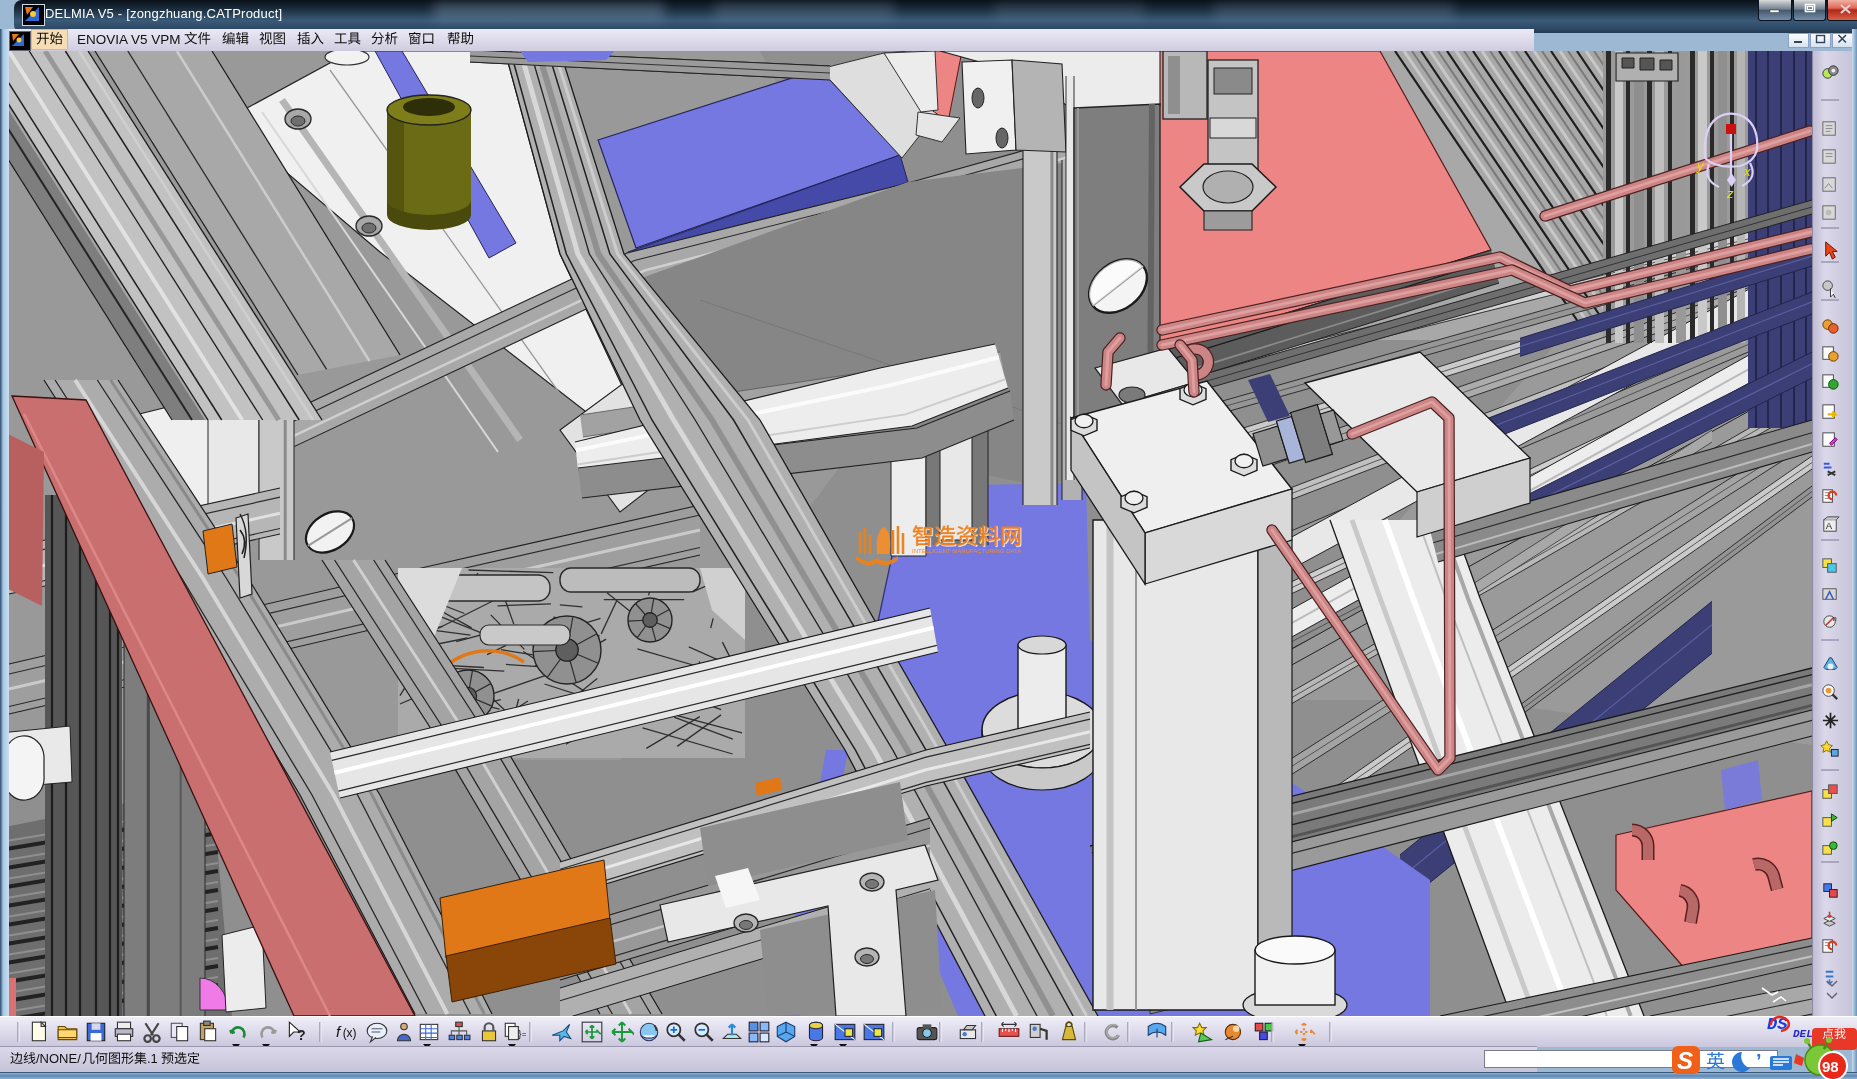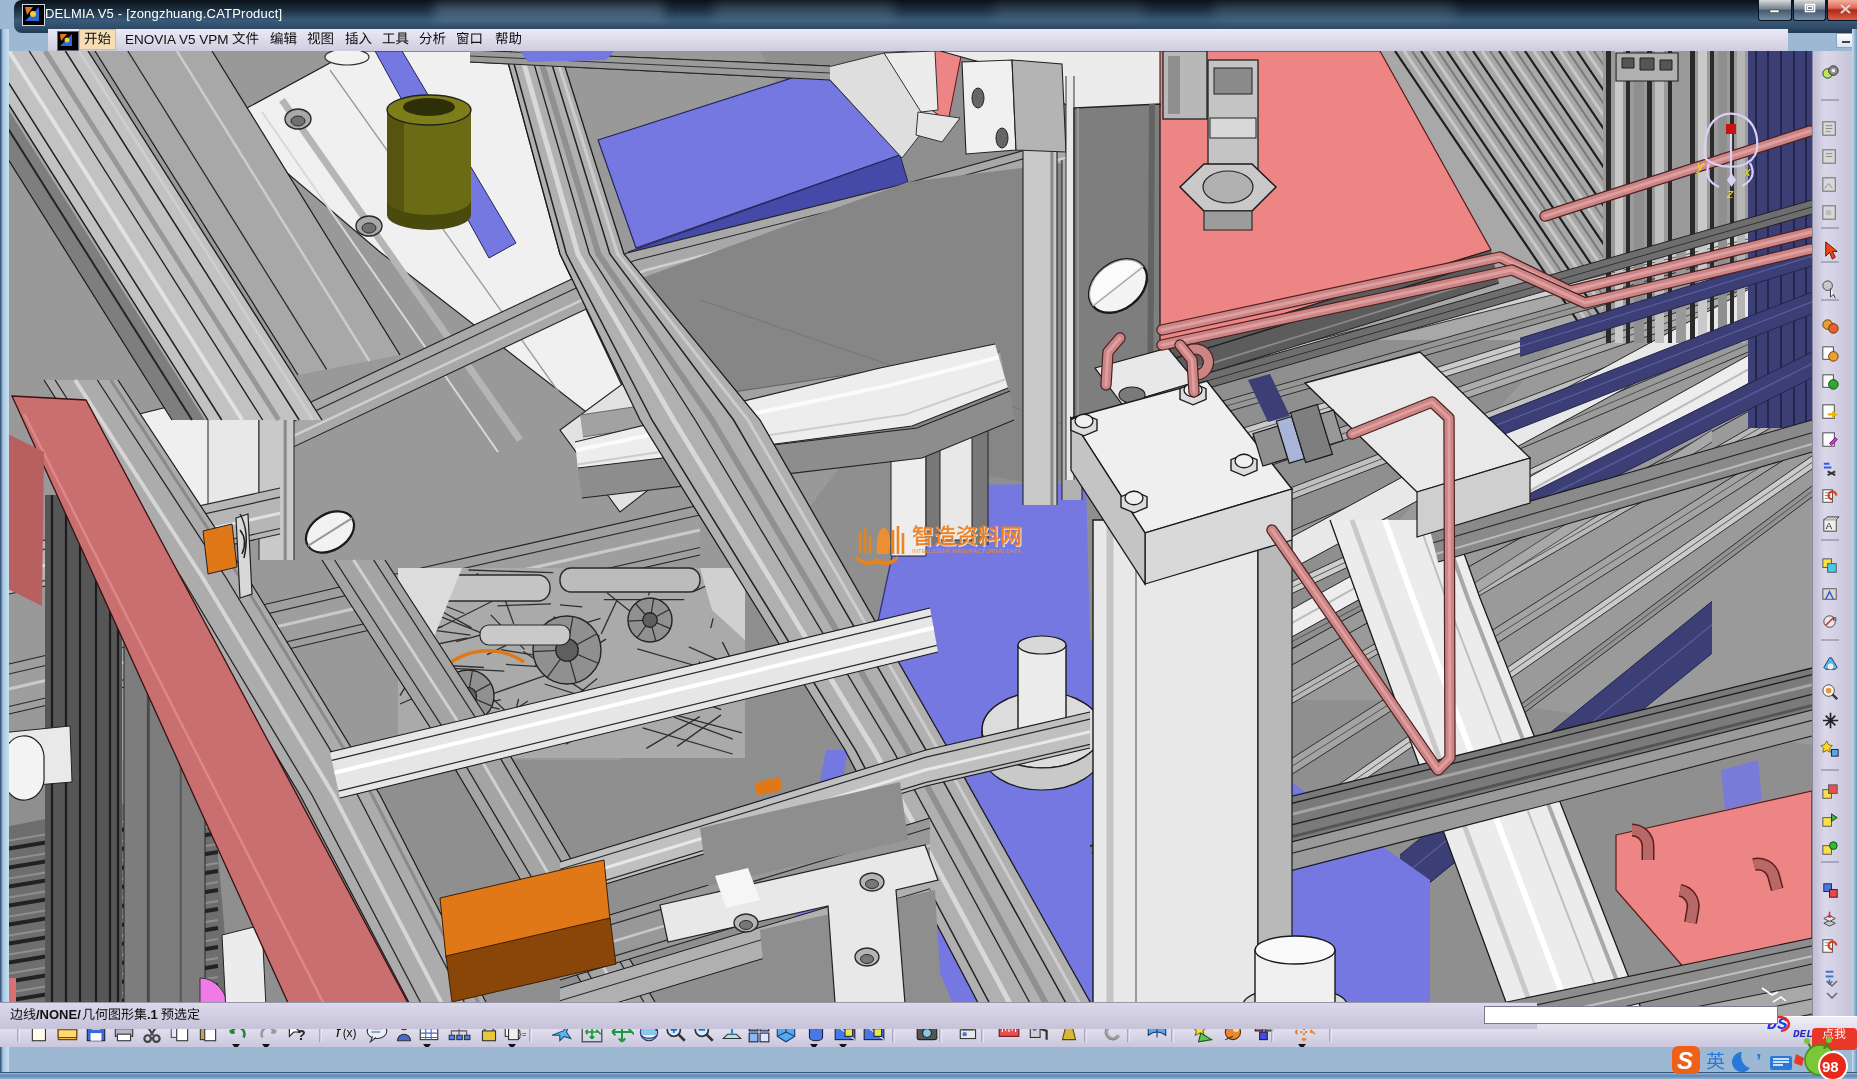--- a/index.html
+++ b/index.html
@@ -3,28 +3,28 @@
 <style>
 html,body{margin:0;padding:0;width:1857px;height:1079px;overflow:hidden;
  font-family:"Liberation Sans",sans-serif;background:#9db8d2;}
 #win{position:absolute;inset:0;}
 .abs{position:absolute;}
 #titlebar{left:14px;top:0;width:1857px;height:33px;
  background:linear-gradient(180deg,#0a1018,#1d3041 30%,#3a5a78 62%,#2e4a66 85%,#223a52);border-radius:8px;}
 #titlebar .ghost{position:absolute;top:2px;height:18px;background:rgba(160,190,215,0.28);filter:blur(6px);}
 #ticon{left:8px;top:4px;width:21px;height:20px;background:#000;border:1px solid #cfd8e2;}
 #ttext{left:31px;top:6px;color:#fff;font-size:13px;letter-spacing:0.2px;}
-#menubar{left:0;top:29px;width:1740px;height:22px;
- background:linear-gradient(180deg,#eceaf6,#cfccdf);border-bottom:1px solid #8c8a9e;margin-left:48px;}
+#menubar{left:0;top:29px;width:1534px;height:22px;
+ background:linear-gradient(180deg,#eceaf6,#cfccdf);border-bottom:1px solid #8c8a9e;}
 .mi{position:absolute;top:3px;font-size:13.5px;color:#111;}
 #viewport{left:0;top:51px;width:1857px;height:965px;background:#949494;}
 #toolbar{left:0;top:1016px;width:1857px;height:30px;
  background:linear-gradient(180deg,#f0eef8,#cac7dd);border-top:1px solid #fff;}
-#statusbar{left:0;top:1002px;width:1537px;height:26px;
- background:linear-gradient(180deg,#dbd8ea,#c6c3d9);border-top:1px solid #9a97ad;font-weight:bold;}
+#statusbar{left:0;top:1046px;width:1537px;height:26px;
+ background:linear-gradient(180deg,#dbd8ea,#c6c3d9);border-top:1px solid #9a97ad;}
 #statustext{left:10px;top:5px;font-size:13px;color:#111;}
 #sinput{left:1484px;top:3px;width:292px;height:16px;background:#fff;border:1px solid #7a7a8a;}
 #bottomedge{left:0;top:1072px;width:1857px;height:7px;
  background:linear-gradient(180deg,#8fb2d4,#5d88b4 40%,#9fc0da);border-top:1px solid #39587a;}
 .winbtn{position:absolute;top:0px;height:21px;border:1px solid #0a1420;border-top:none;
  background:linear-gradient(180deg,rgba(255,255,255,0.85),rgba(205,218,230,0.5) 45%,rgba(110,130,155,0.5) 52%,rgba(165,185,205,0.55));
  box-sizing:border-box;border-radius:0 0 3px 3px;color:#fff;text-align:center;font-size:12px;line-height:19px;}
 .mdibtn{position:absolute;top:4px;width:21px;height:15px;background:linear-gradient(180deg,#fdfdff,#d7e2f2);
  border:1px solid #8aa0c4;box-sizing:border-box;color:#234;font-size:9px;line-height:13px;text-align:center;}
 #lborder{left:0;top:29px;width:9px;height:1050px;background:linear-gradient(90deg,#2a4a6c,#a8c8e4 35%,#cadff0);}

